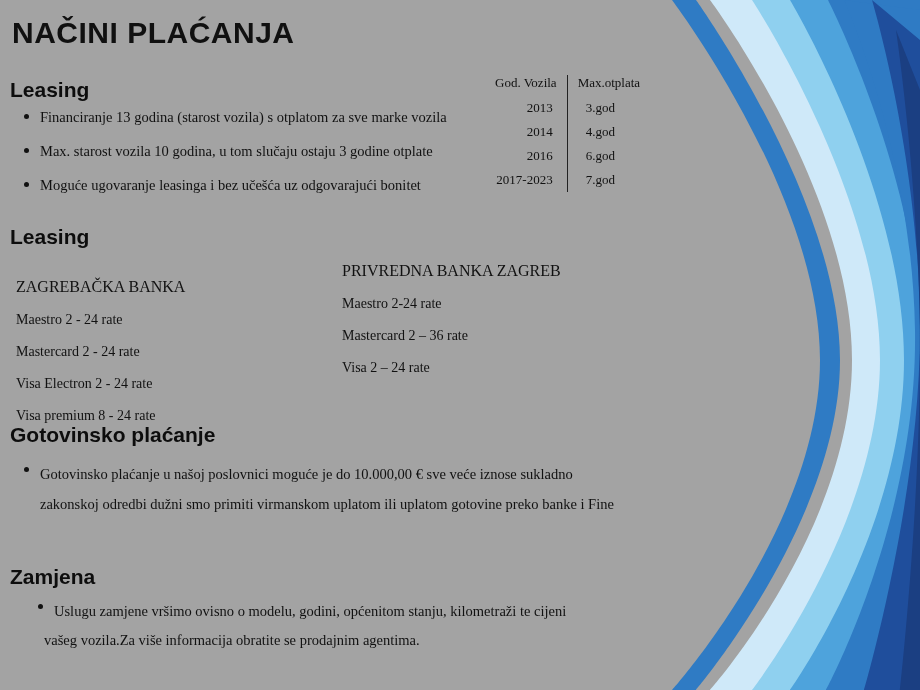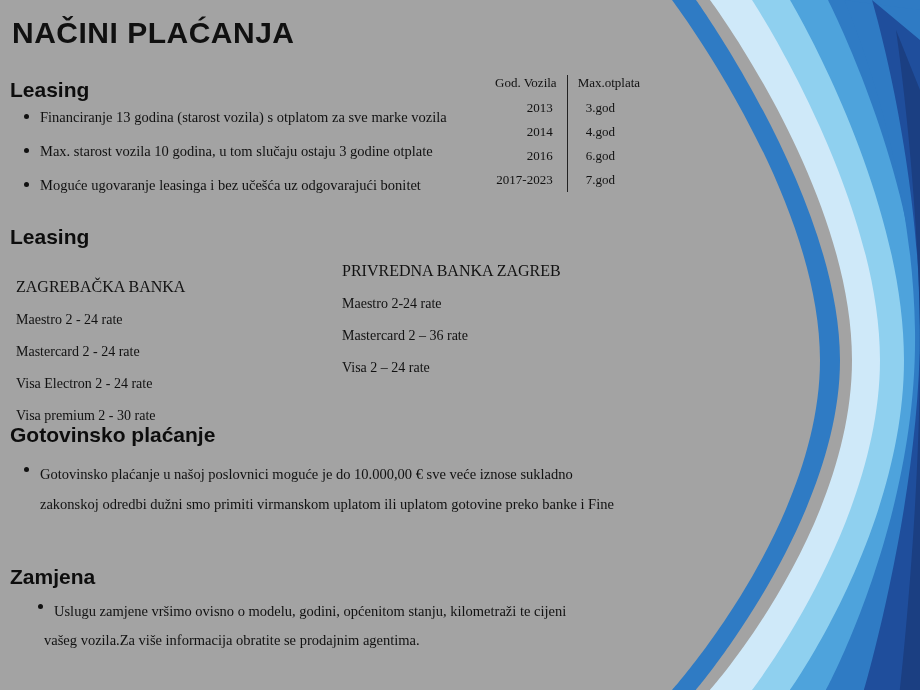--- a/index.html
+++ b/index.html
@@ -212,21 +212,21 @@
       </table>
     </div>
 
     <div class="h2" id="kartice-title">Leasing</div>
 
     <div class="bank-block" id="bank-left">
       <div class="bank-name">ZAGREBAČKA BANKA</div>
       <div class="item">Maestro 2 - 24 rate</div>
       <div class="item">Mastercard 2 - 24 rate</div>
       <div class="item">Visa Electron 2 - 24 rate</div>
-      <div class="item">Visa premium 2 - 30 rate</div>
+      <div class="item">Visa premium 8 - 24 rate</div>
     </div>
 
     <div class="bank-block" id="bank-right">
       <div class="bank-name">PRIVREDNA BANKA ZAGREB</div>
       <div class="item">Maestro 2-24 rate</div>
       <div class="item">Mastercard 2 – 36 rate</div>
       <div class="item">Visa 2 – 24 rate</div>
     </div>
 
     <div class="h2" id="gotovinsko-title">Gotovinsko plaćanje</div>

